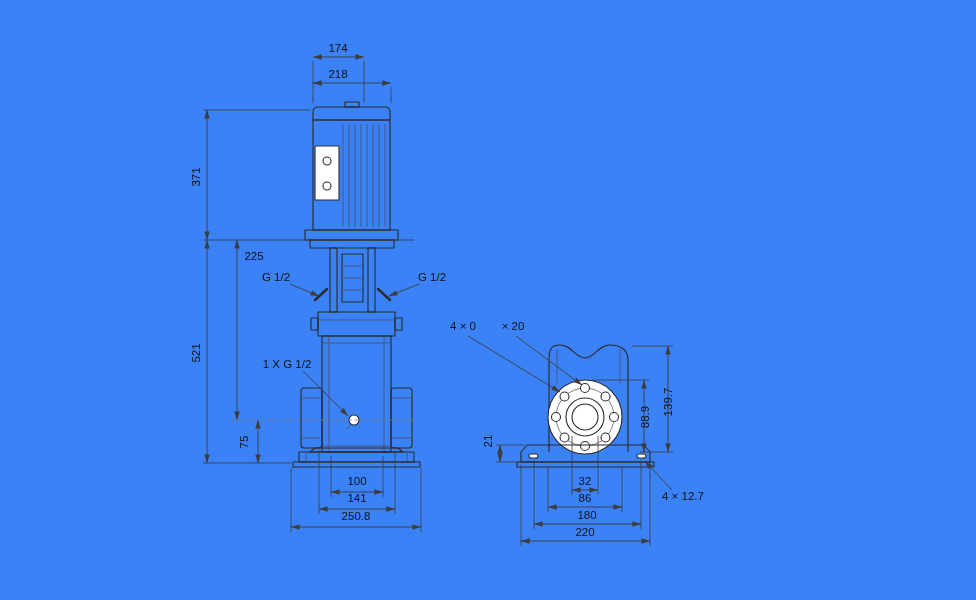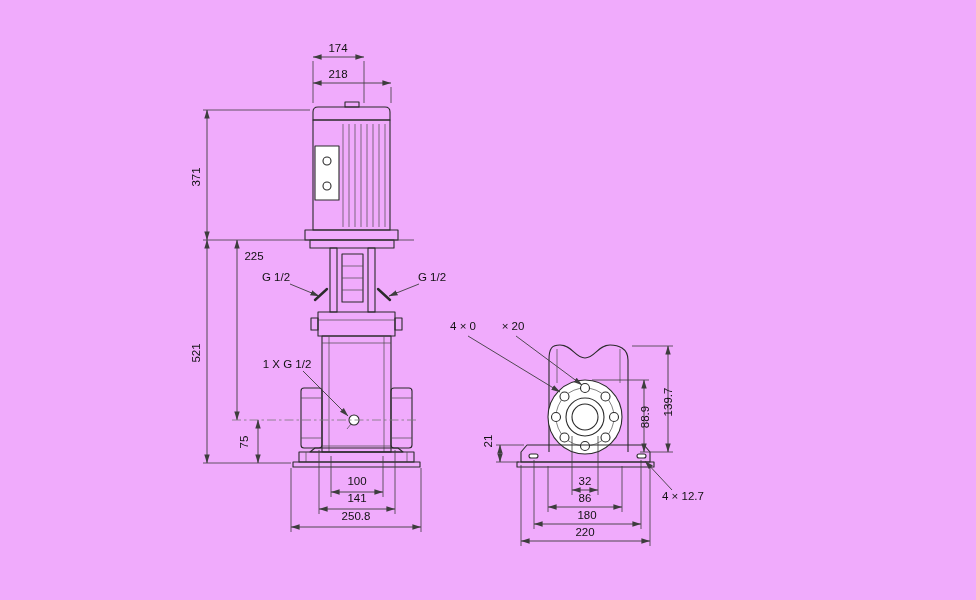--- a/index.html
+++ b/index.html
@@ -1,16 +1,16 @@
 <!DOCTYPE html>
 <html><head>
 <meta charset="utf-8">
 <style>
   html,body{margin:0;padding:0;background:#ffffff;}
-  .canvas{width:976px;height:600px;background:#f0abfc;position:relative;overflow:hidden;}
+  .canvas{width:976px;height:600px;background:#3b82f6;position:relative;overflow:hidden;}
   svg{display:block;}
   .geo{stroke:#2b2b2b;stroke-width:1.1;fill:none;stroke-linejoin:round;stroke-linecap:butt;}
   .thin{stroke:#4a4a4a;stroke-width:0.7;}
   .thick{stroke:#2b2b2b;stroke-width:2.4;stroke-linecap:round;}
   .dimline{stroke:#3d3d3d;stroke-width:0.9;fill:none;}
   .ext{stroke:#3d3d3d;stroke-width:0.8;fill:none;}
   .center{stroke:#7a7a7a;stroke-width:0.8;fill:none;stroke-dasharray:9 3 2.5 3;}
   .wht{fill:#ffffff;}
   text{font-family:"Liberation Sans","DejaVu Sans",sans-serif;font-size:11.5px;fill:#111111;text-anchor:middle;}
   .ta-start{text-anchor:start;}

